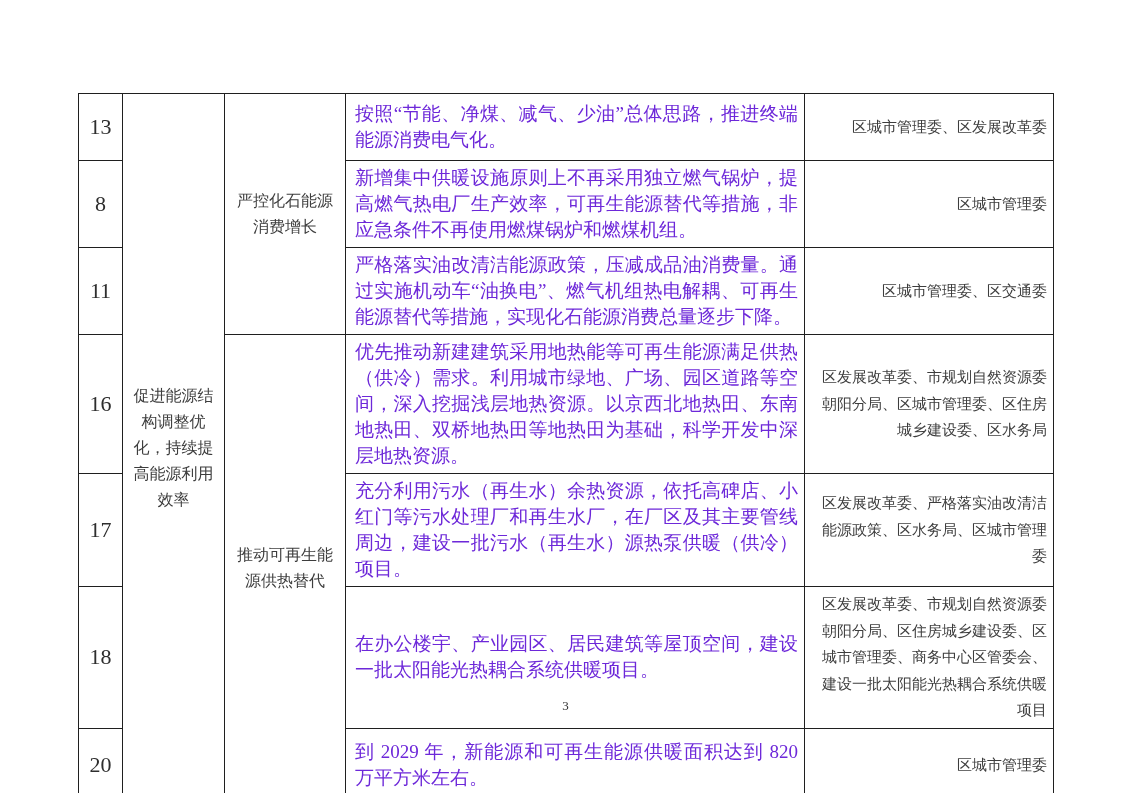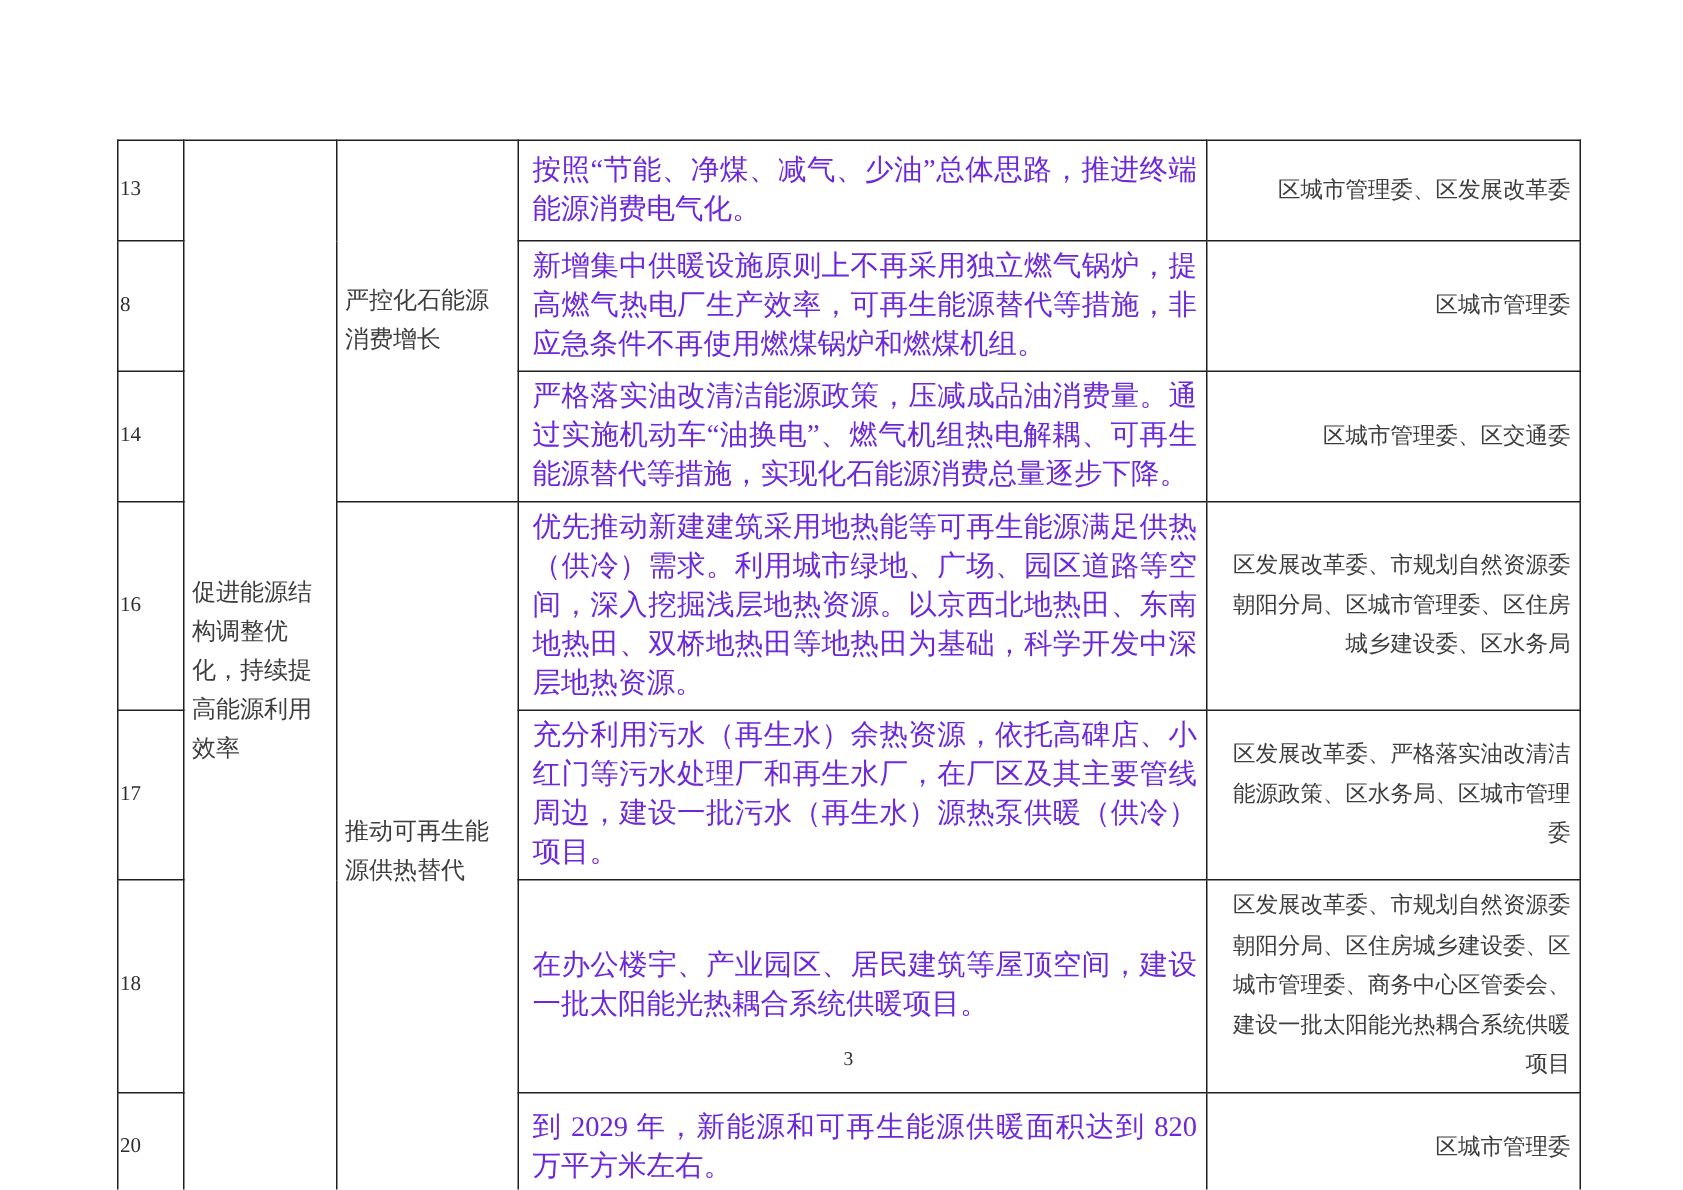--- a/index.html
+++ b/index.html
@@ -26,25 +26,26 @@
     border-collapse: collapse;
     table-layout: fixed;
   }
   table.doc-table td {
     border: 1.5px solid #1f1f1f;
     vertical-align: middle;
     overflow: hidden;
     box-sizing: border-box;
   }
   td.num {
-    text-align: left;
-    font-size: 14px;
+    text-align: center;
+    font-size: 22px;
     color: #2e2e2e;
   }
   td.cat, td.sub {
+    text-align: center;
     font-size: 16px;
     line-height: 26px;
     padding: 2px 5px;
     color: #3d3d3d;
   }
   td.task {
     font-size: 19px;
     line-height: 26px;
     text-align: justify;
     padding: 4px 6px 4px 9px;
@@ -93,21 +94,21 @@
         <td class="sub" rowspan="3">严控化石能源消费增长</td>
         <td class="task">按照“节能、净煤、减气、少油”总体思路，推进终端能源消费电气化。</td>
         <td class="dept">区城市管理委、区发展改革委</td>
       </tr>
       <tr class="h77">
         <td class="num">8</td>
         <td class="task">新增集中供暖设施原则上不再采用独立燃气锅炉，提高燃气热电厂生产效率，可再生能源替代等措施，非应急条件不再使用燃煤锅炉和燃煤机组。</td>
         <td class="dept">区城市管理委</td>
       </tr>
       <tr class="h79">
-        <td class="num">14</td>
+        <td class="num">11</td>
         <td class="task">严格落实油改清洁能源政策，压减成品油消费量。通过实施机动车“油换电”、燃气机组热电解耦、可再生能源替代等措施，实现化石能源消费总量逐步下降。</td>
         <td class="dept">区城市管理委、区交通委</td>
       </tr>
       <tr class="h106">
         <td class="num">16</td>
         <td class="sub" rowspan="4">推动可再生能源供热替代</td>
         <td class="task">优先推动新建建筑采用地热能等可再生能源满足供热（供冷）需求。利用城市绿地、广场、园区道路等空间，深入挖掘浅层地热资源。以京西北地热田、东南地热田、双桥地热田等地热田为基础，科学开发中深层地热资源。</td>
         <td class="dept">区发展改革委、市规划自然资源委朝阳分局、区城市管理委、区住房城乡建设委、区水务局</td>
       </tr>
       <tr class="h90">

